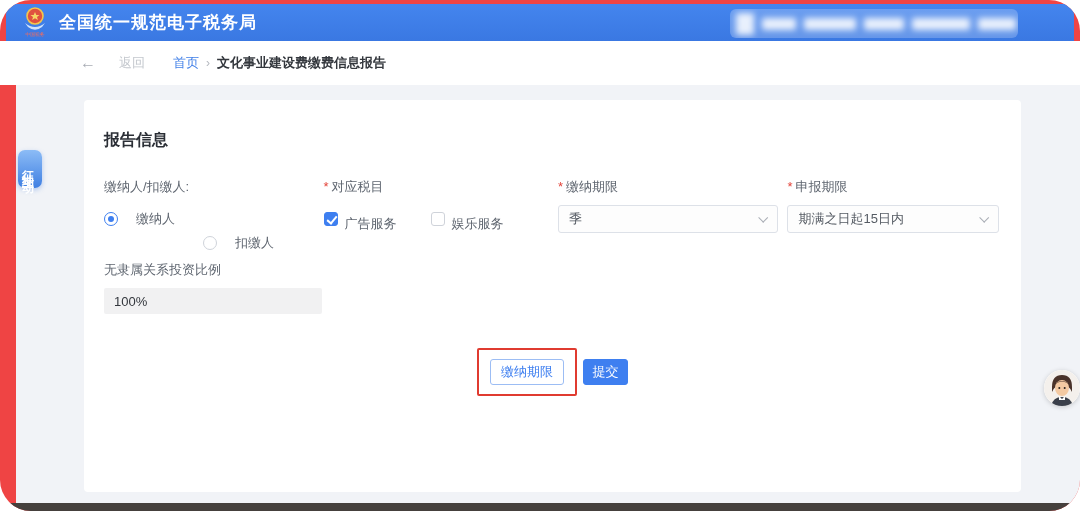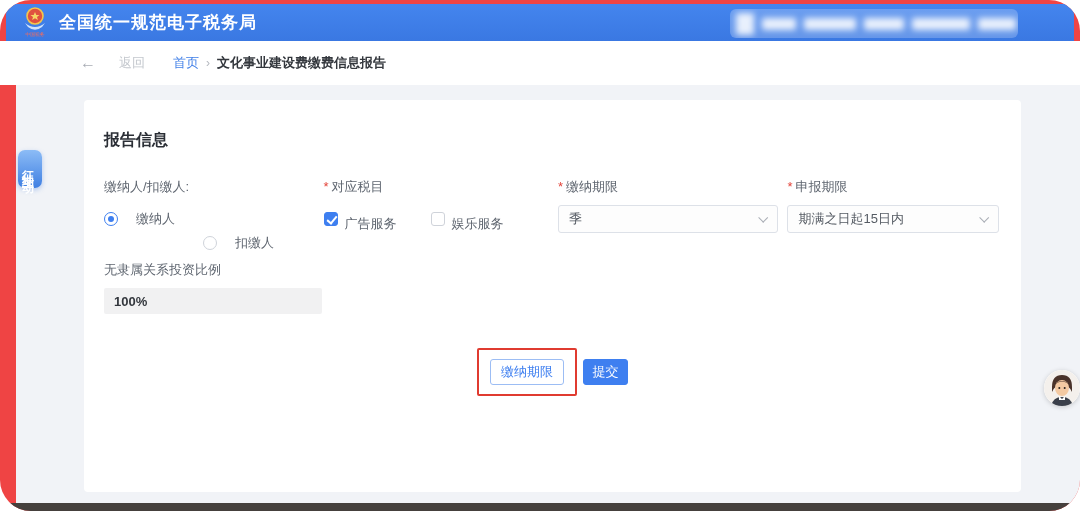--- a/index.html
+++ b/index.html
@@ -82,21 +82,21 @@
   .select .val{font-size:13px;color:#555b63;white-space:nowrap;overflow:hidden;}
   .select .chev{position:absolute;right:11px;top:9px;width:7px;height:7px;box-sizing:border-box;
           border-right:1.5px solid #a9adb5;border-bottom:1.5px solid #a9adb5;transform:rotate(45deg) translateY(-1px);}
   .sel-pay{width:220px;}
   .sel-file{width:212px;}
 
   
   .row2{margin-top:28px;}
   .dis-input{margin-top:9px;width:218px;height:26px;background:#f1f1f2;border-radius:2px;
              display:flex;align-items:center;padding-left:10px;box-sizing:border-box;
-             font-size:13px;color:#33373d;font-weight:bold;}
+             font-size:13px;color:#33373d;font-weight:normal;}
 
   
   .btn-row{display:flex;justify-content:center;align-items:center;margin-top:34px;}
   .red-annot{border:2px solid #e03b30;padding:9px 11px;border-radius:2px;display:inline-flex;}
   .btn{font-size:13px;border-radius:3px;height:26px;display:inline-flex;align-items:center;
        justify-content:center;cursor:pointer;box-sizing:border-box;}
   .btn-preview{width:74px;background:#ffffff;border:1px solid #9cbdf4;color:#3e7ff0;}
   .btn-submit{width:45px;background:#3e7ff0;border:1px solid #3e7ff0;color:#ffffff;margin-left:6px;}
 
   

